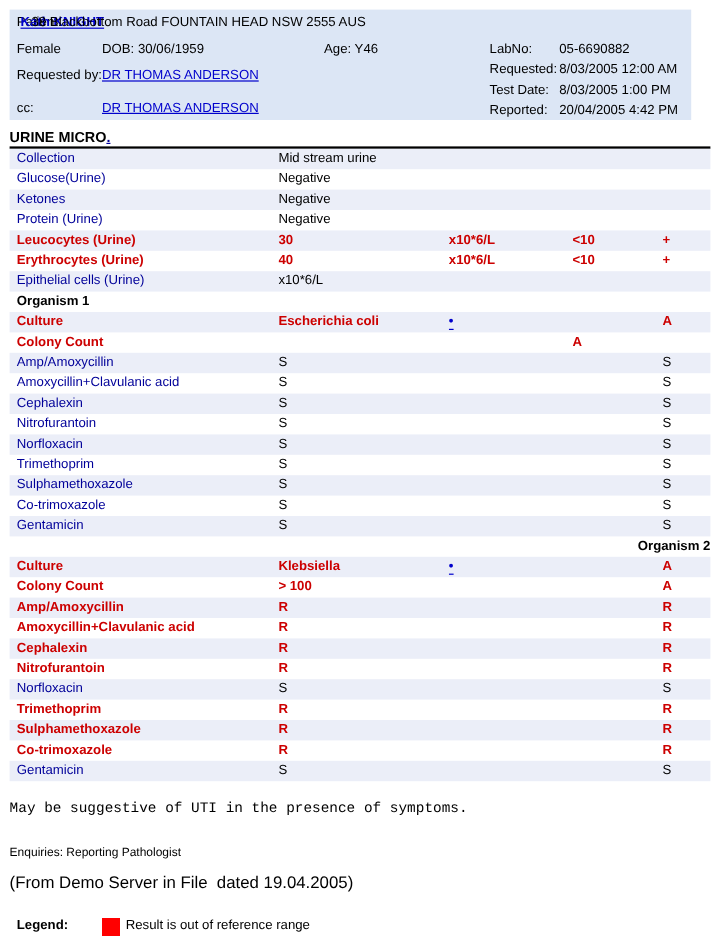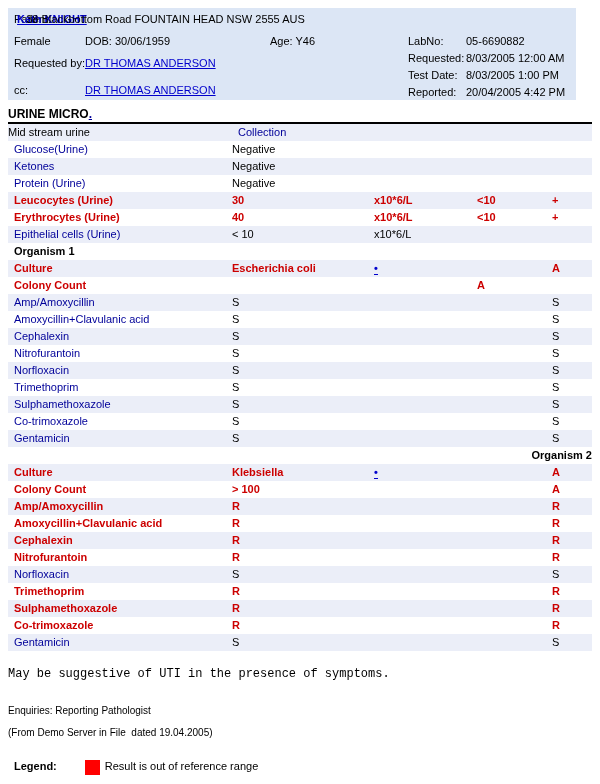--- a/index.html
+++ b/index.html
@@ -50,21 +50,21 @@
     cursor:pointer; line-height:11px; display:inline-block;
   }
 
   
   .comment {
     margin:16px 8px 0 8px;
     font-family:"Liberation Mono","DejaVu Sans Mono",monospace;
     font-size:12px; color:#000;
   }
   .enquiries { margin:24px 8px 0 8px; font-size:10px; color:#000; }
-  .source { margin:11px 8px 0 8px; font-size:10px; color:#000; white-space:pre; }
+  .source { margin:11px 8px 0 8px; font-size:14px; color:#000; white-space:pre; }
   .legend { margin:22px 8px 0 14px; display:flex; font-size:11px; }
   .legend .lab { font-weight:bold; }
   .legend .swatch { width:15px; height:15px; background:#ff0000; margin-left:28px; margin-right:5px; flex:0 0 auto; }
 </style>
 </head>
 <body>
 
 <div class="hdr">
   <span style="top:5px;left:6px;"><span>Patient:</span>&nbsp;<span class="lnk bold">Kath KNIGHT</span>&nbsp;&nbsp;&nbsp;<span>38 Blackbottom Road FOUNTAIN HEAD NSW 2555 AUS</span></span>
 
@@ -87,22 +87,22 @@
   <span style="top:76px;left:77px;" class="lnk">DR THOMAS ANDERSON</span>
 
   <span style="top:78px;left:400px;">Reported:</span>
   <span style="top:78px;left:458px;">20/04/2005 4:42 PM</span>
 </div>
 
 <div class="sect"><span>URINE MICRO</span><span class="dot">.</span></div>
 
 <div class="rtable" id="rtable">
     <div class="rrow">
+      <div class="c c0">Collection</div>
       <div class="c c1">Mid stream urine</div>
-      <div class="c c0">Collection</div>
       <div class="c c2"></div>
       <div class="c c3"></div>
       <div class="c c4"></div>
     </div>
     <div class="rrow">
       <div class="c c0">Glucose(Urine)</div>
       <div class="c c1">Negative</div>
       <div class="c c2"></div>
       <div class="c c3"></div>
       <div class="c c4"></div>
@@ -130,21 +130,20 @@
     </div>
     <div class="rrow abn">
       <div class="c c0">Erythrocytes (Urine)</div>
       <div class="c c1">40</div>
       <div class="c c2">x10*6/L</div>
       <div class="c c3">&lt;10</div>
       <div class="c c4">+</div>
     </div>
     <div class="rrow">
       <div class="c c0">Epithelial cells (Urine)</div>
-      <div class="c c1">&lt; 10</div>
       <div class="c c2">x10*6/L</div>
       <div class="c c3"></div>
       <div class="c c4"></div>
     </div>
     <div class="rrow sec">
       <div class="c c0" style="grid-column: 1 / -1;">Organism 1</div>
     </div>
     <div class="rrow abn">
       <div class="c c0">Culture</div>
       <div class="c c1">Escherichia coli</div>

